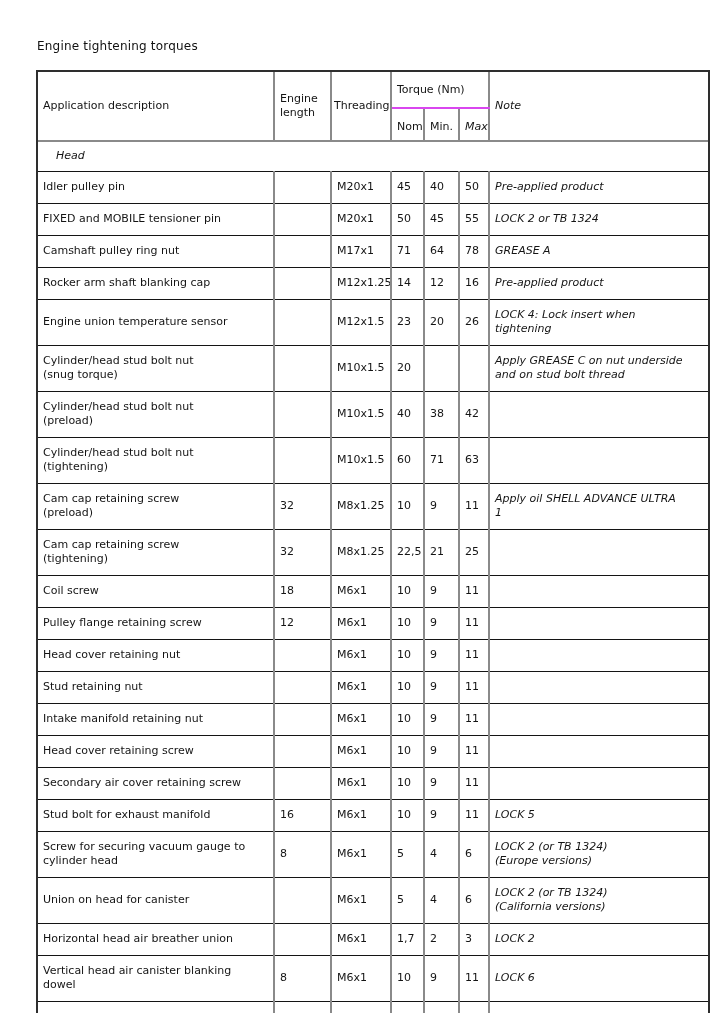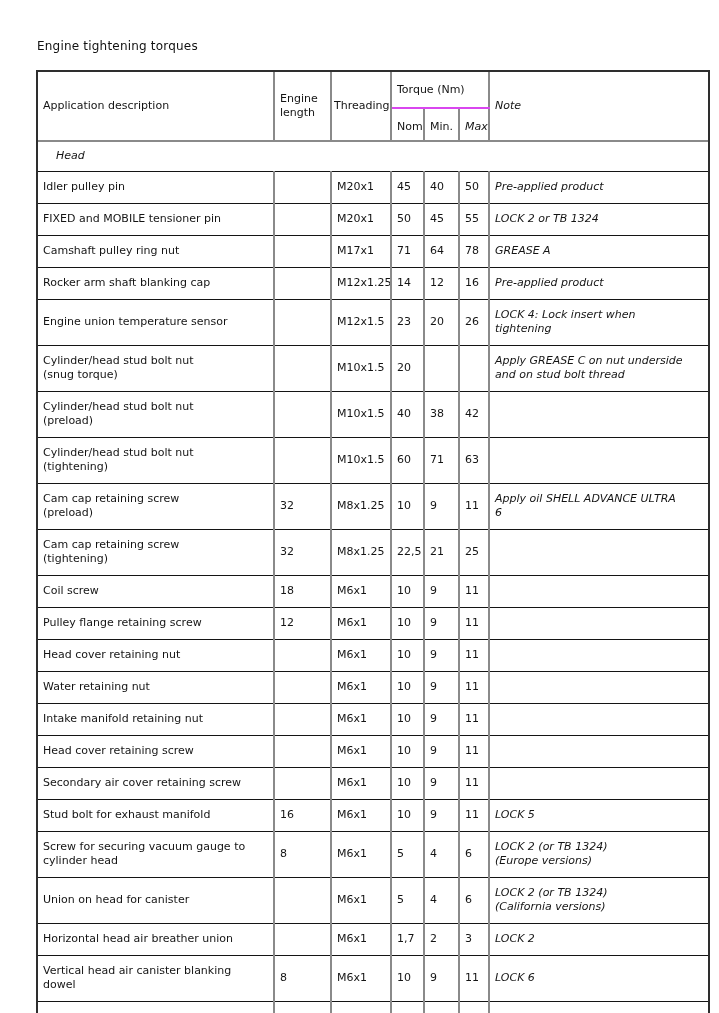--- a/index.html
+++ b/index.html
@@ -165,21 +165,21 @@
   </tr>
           <tr class="data-row">
     <td>Cam cap retaining screw
 (preload)</td>
     <td>32</td>
     <td>M8x1.25</td>
     <td>10</td>
     <td>9</td>
     <td>11</td>
     <td>Apply oil SHELL ADVANCE ULTRA
-6</td>
+1</td>
   </tr>
           <tr class="data-row">
     <td>Cam cap retaining screw
 (tightening)</td>
     <td>32</td>
     <td>M8x1.25</td>
     <td>22,5</td>
     <td>21</td>
     <td>25</td>
     <td></td>
@@ -205,21 +205,21 @@
           <tr class="data-row">
     <td>Head cover retaining nut</td>
     <td></td>
     <td>M6x1</td>
     <td>10</td>
     <td>9</td>
     <td>11</td>
     <td></td>
   </tr>
           <tr class="data-row">
-    <td>Water retaining nut</td>
+    <td>Stud retaining nut</td>
     <td></td>
     <td>M6x1</td>
     <td>10</td>
     <td>9</td>
     <td>11</td>
     <td></td>
   </tr>
           <tr class="data-row">
     <td>Intake manifold retaining nut</td>
     <td></td>

